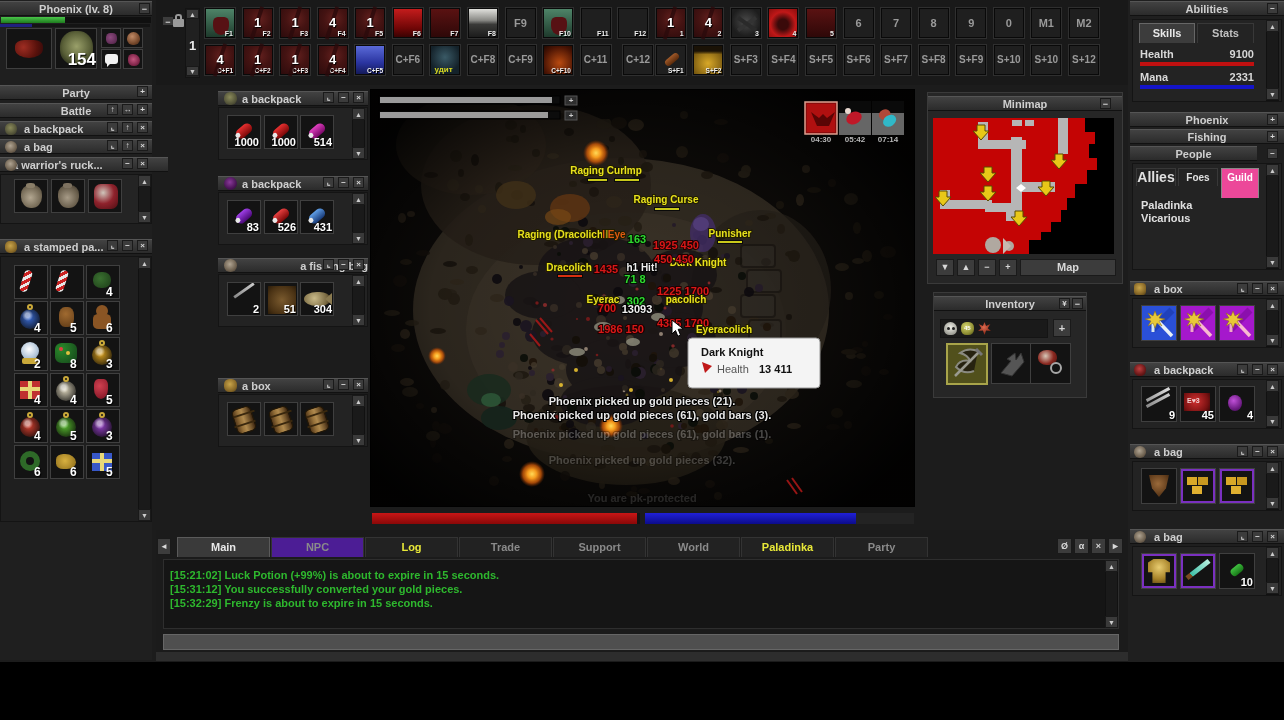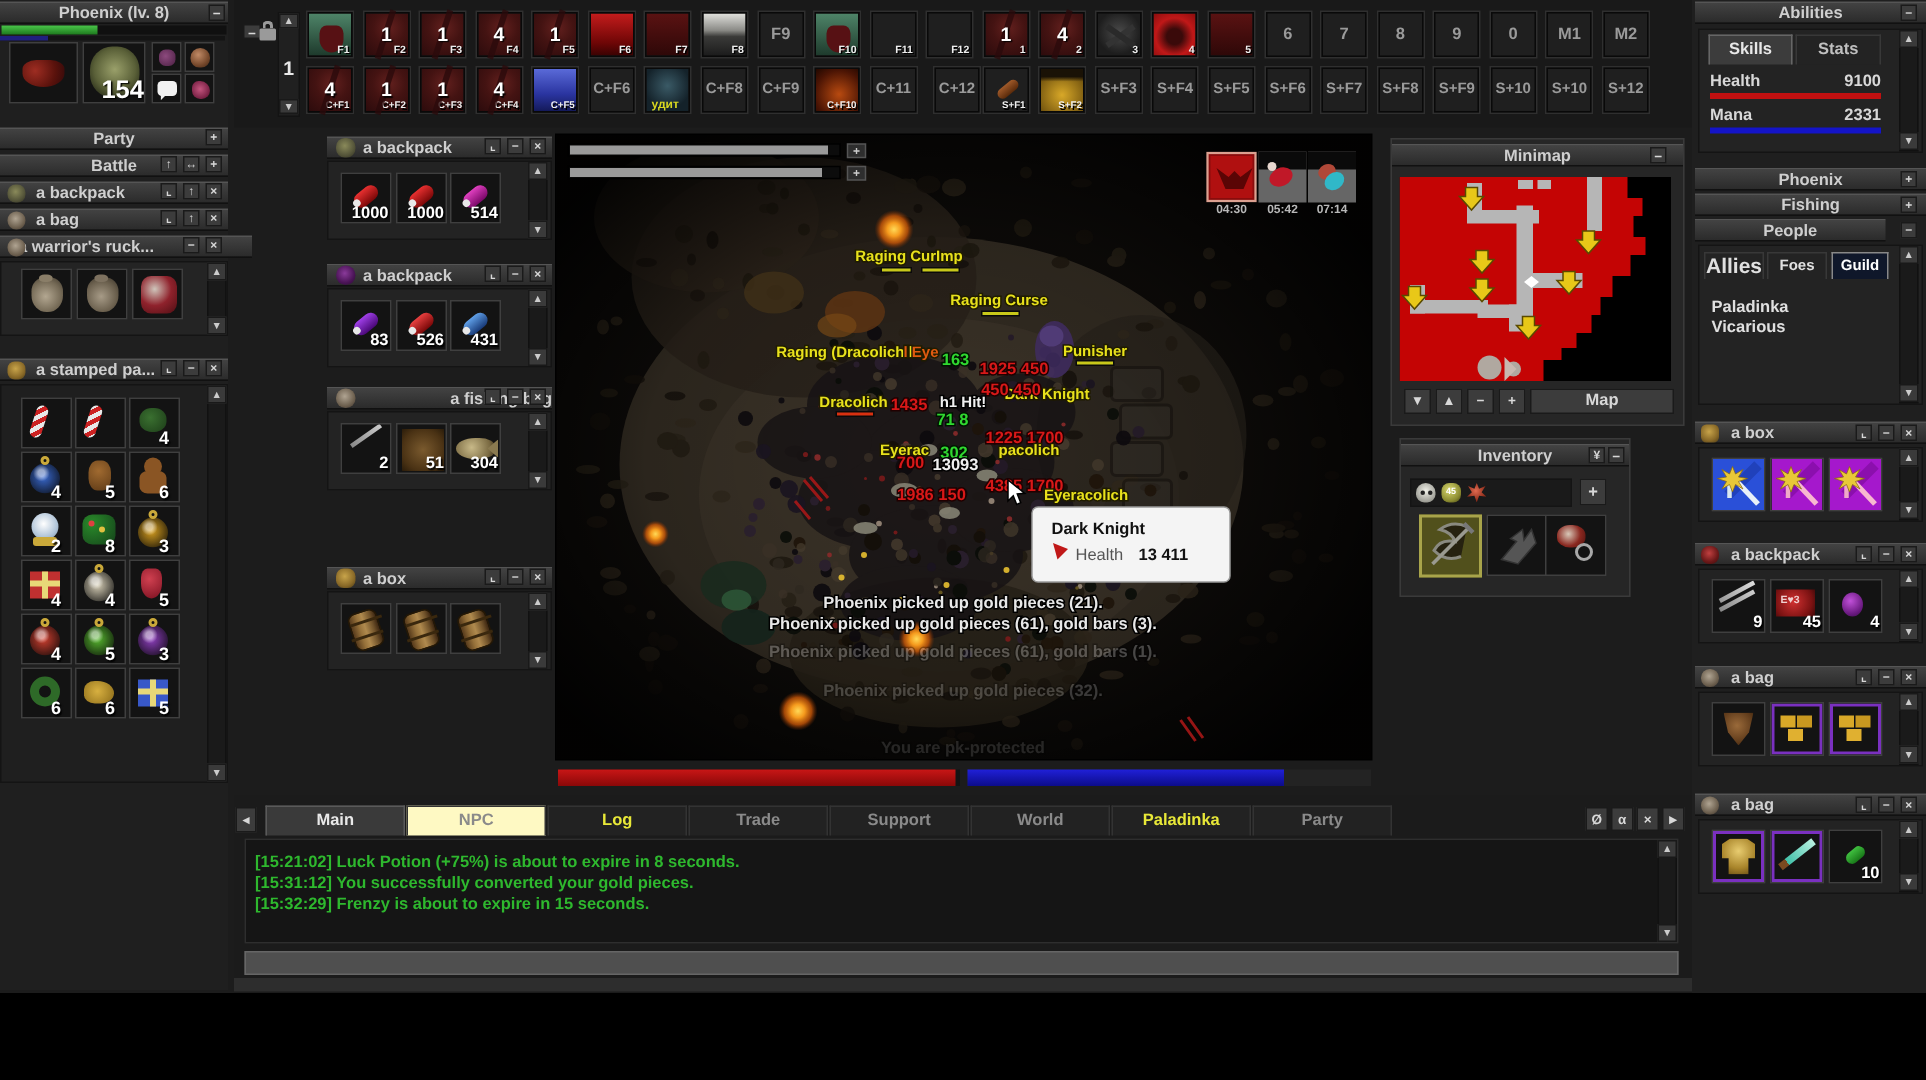--- a/index.html
+++ b/index.html
@@ -1071,21 +1071,21 @@
     <div class="sarr" style="left:1266px;top:88px">▼</div>
 <div class="hdr" style="left:1130px;top:112px;width:154px">Phoenix</div>
 <div class="hbtn" style="left:1267px;top:114px;width:11px;height:11px;font-size:8px;line-height:10px">+</div>
 <div class="hdr" style="left:1130px;top:129px;width:154px">Fishing</div>
 <div class="hbtn" style="left:1267px;top:131px;width:11px;height:11px;font-size:8px;line-height:10px">+</div>
 <div class="hdr" style="left:1130px;top:146px;width:127px">People</div>
 <div class="hbtn" style="left:1267px;top:148px;width:11px;height:11px;font-size:8px;line-height:10px">−</div>
 <div class="pbox" style="left:1132px;top:163px;width:150px;height:107px"></div>
 <div class="tab" style="left:1136px;top:168px;width:40px;height:18px;line-height:17px;color:#e0e0e0;font-size:14px">Allies</div>
 <div class="tab" style="left:1178px;top:168px;width:40px;height:18px;line-height:17px;color:#e0e0e0;font-size:10px">Foes</div>
-<div class="tab" style="left:1221px;top:168px;width:38px;height:18px;line-height:17px;background:#0f172a;color:#fff;border-color:#888;font-size:10px">Guild</div>
+<div class="tab" style="left:1221px;top:168px;width:38px;height:30px;line-height:17px;background:#ec4899;color:#fff;border-color:#888;font-size:10px">Guild</div>
 <div class="abs" style="left:1141px;top:199px;color:#e0e0e0;font-weight:bold;font-size:11px">Paladinka</div>
 <div class="abs" style="left:1141px;top:212px;color:#e0e0e0;font-weight:bold;font-size:11px">Vicarious</div>
 <div class="scol" style="left:1266px;top:164px;height:105px"></div>
 <div class="sarr" style="left:1266px;top:164px">▲</div>
     <div class="sarr" style="left:1266px;top:256px">▼</div>
 <div class="hdr" style="left:1130px;top:281px;width:154px;text-align:left;padding-left:24px">a box</div>
 <div class="hbtn" style="left:1267px;top:283px;width:11px;height:11px;font-size:8px;line-height:10px">×</div>
 <div class="hbtn" style="left:1252px;top:283px;width:11px;height:11px;font-size:8px;line-height:10px">−</div>
 <div class="hbtn" style="left:1237px;top:283px;width:11px;height:11px;font-size:8px;line-height:10px">⌞</div>
 <div class="abs" style="left:1134px;top:283px;width:12px;height:12px;background:radial-gradient(circle at 45% 40%,#c8a44a,#8a6a28 60%,#4a3814);border-radius:30%"></div>
@@ -1191,33 +1191,33 @@
 <div class="slot" style="left:1219px;top:553px;width:36px;height:36px">
       <div class="pot" style="left:10px;top:12px;width:14px;height:8px;background:linear-gradient(#40c040,#187818)"></div>
       <div class="num">10</div>
     </div>
 <div class="scol" style="left:1266px;top:547px;height:48px"></div>
 <div class="sarr" style="left:1266px;top:547px">▲</div>
     <div class="sarr" style="left:1266px;top:582px">▼</div>
 <div class="abs" style="left:156px;top:530px;width:972px;height:132px;background:#1b1b1b"></div>
 <div class="hbtn" style="left:157px;top:538px;width:14px;height:17px;font-size:8px;line-height:15px">◄</div>
 <div class="tab" style="left:177px;top:537px;width:93px;background:#3a3a3a;color:#e8e8e8;border-color:#5a5a5a">Main</div>
-<div class="tab" style="left:271px;top:537px;width:93px;background:#fef9c3;color:#8a8a8a;border-color:#333">NPC</div>
+<div class="tab" style="left:271px;top:537px;width:93px;background:#4c1d95;color:#8a8a8a;border-color:#333">NPC</div>
 <div class="tab" style="left:365px;top:537px;width:93px;background:#222;color:#e8e838;border-color:#333">Log</div>
 <div class="tab" style="left:459px;top:537px;width:93px;background:#222;color:#8a8a8a;border-color:#333">Trade</div>
 <div class="tab" style="left:553px;top:537px;width:93px;background:#222;color:#8a8a8a;border-color:#333">Support</div>
 <div class="tab" style="left:647px;top:537px;width:93px;background:#222;color:#8a8a8a;border-color:#333">World</div>
 <div class="tab" style="left:741px;top:537px;width:93px;background:#222;color:#e8e838;border-color:#333">Paladinka</div>
 <div class="tab" style="left:835px;top:537px;width:93px;background:#222;color:#8a8a8a;border-color:#333">Party</div>
 <div class="hbtn" style="left:1057px;top:538px;width:15px;height:16px;font-size:9px;line-height:14px">Ø</div>
 <div class="hbtn" style="left:1074px;top:538px;width:15px;height:16px;font-size:9px;line-height:14px">α</div>
 <div class="hbtn" style="left:1091px;top:538px;width:15px;height:16px;font-size:9px;line-height:14px">×</div>
 <div class="hbtn" style="left:1108px;top:538px;width:15px;height:16px;font-size:9px;line-height:14px">►</div>
 <div class="pbox" style="left:163px;top:559px;width:956px;height:70px;background:#151515;border-color:#2e2e2e"></div>
-<div class="abs" style="left:170px;top:569px;color:#2eb82e;font-weight:bold;font-size:11px">[15:21:02] Luck Potion (+75%) is about to expire in 8 seconds.</div>
+<div class="abs" style="left:170px;top:569px;color:#2eb82e;font-weight:bold;font-size:11px">[15:21:02] Luck Potion (+99%) is about to expire in 15 seconds.</div>
 <div class="abs" style="left:170px;top:583px;color:#2eb82e;font-weight:bold;font-size:11px">[15:31:12] You successfully converted your gold pieces.</div>
 <div class="abs" style="left:170px;top:597px;color:#2eb82e;font-weight:bold;font-size:11px">[15:32:29] Frenzy is about to expire in 15 seconds.</div>
 <div class="scol" style="left:1105px;top:560px;height:68px"></div>
 <div class="sarr" style="left:1105px;top:560px">▲</div>
     <div class="sarr" style="left:1105px;top:616px">▼</div>
 <div class="abs" style="left:163px;top:634px;width:956px;height:16px;background:#4f4f4f;border:1px solid #666"></div>
 <div class="abs" style="left:156px;top:652px;width:972px;height:9px;background:#2d2d2d"></div>
 <div class="abs" style="left:0;top:662px;width:1284px;height:58px;background:#000"></div>
 </div>
 </body></html>

